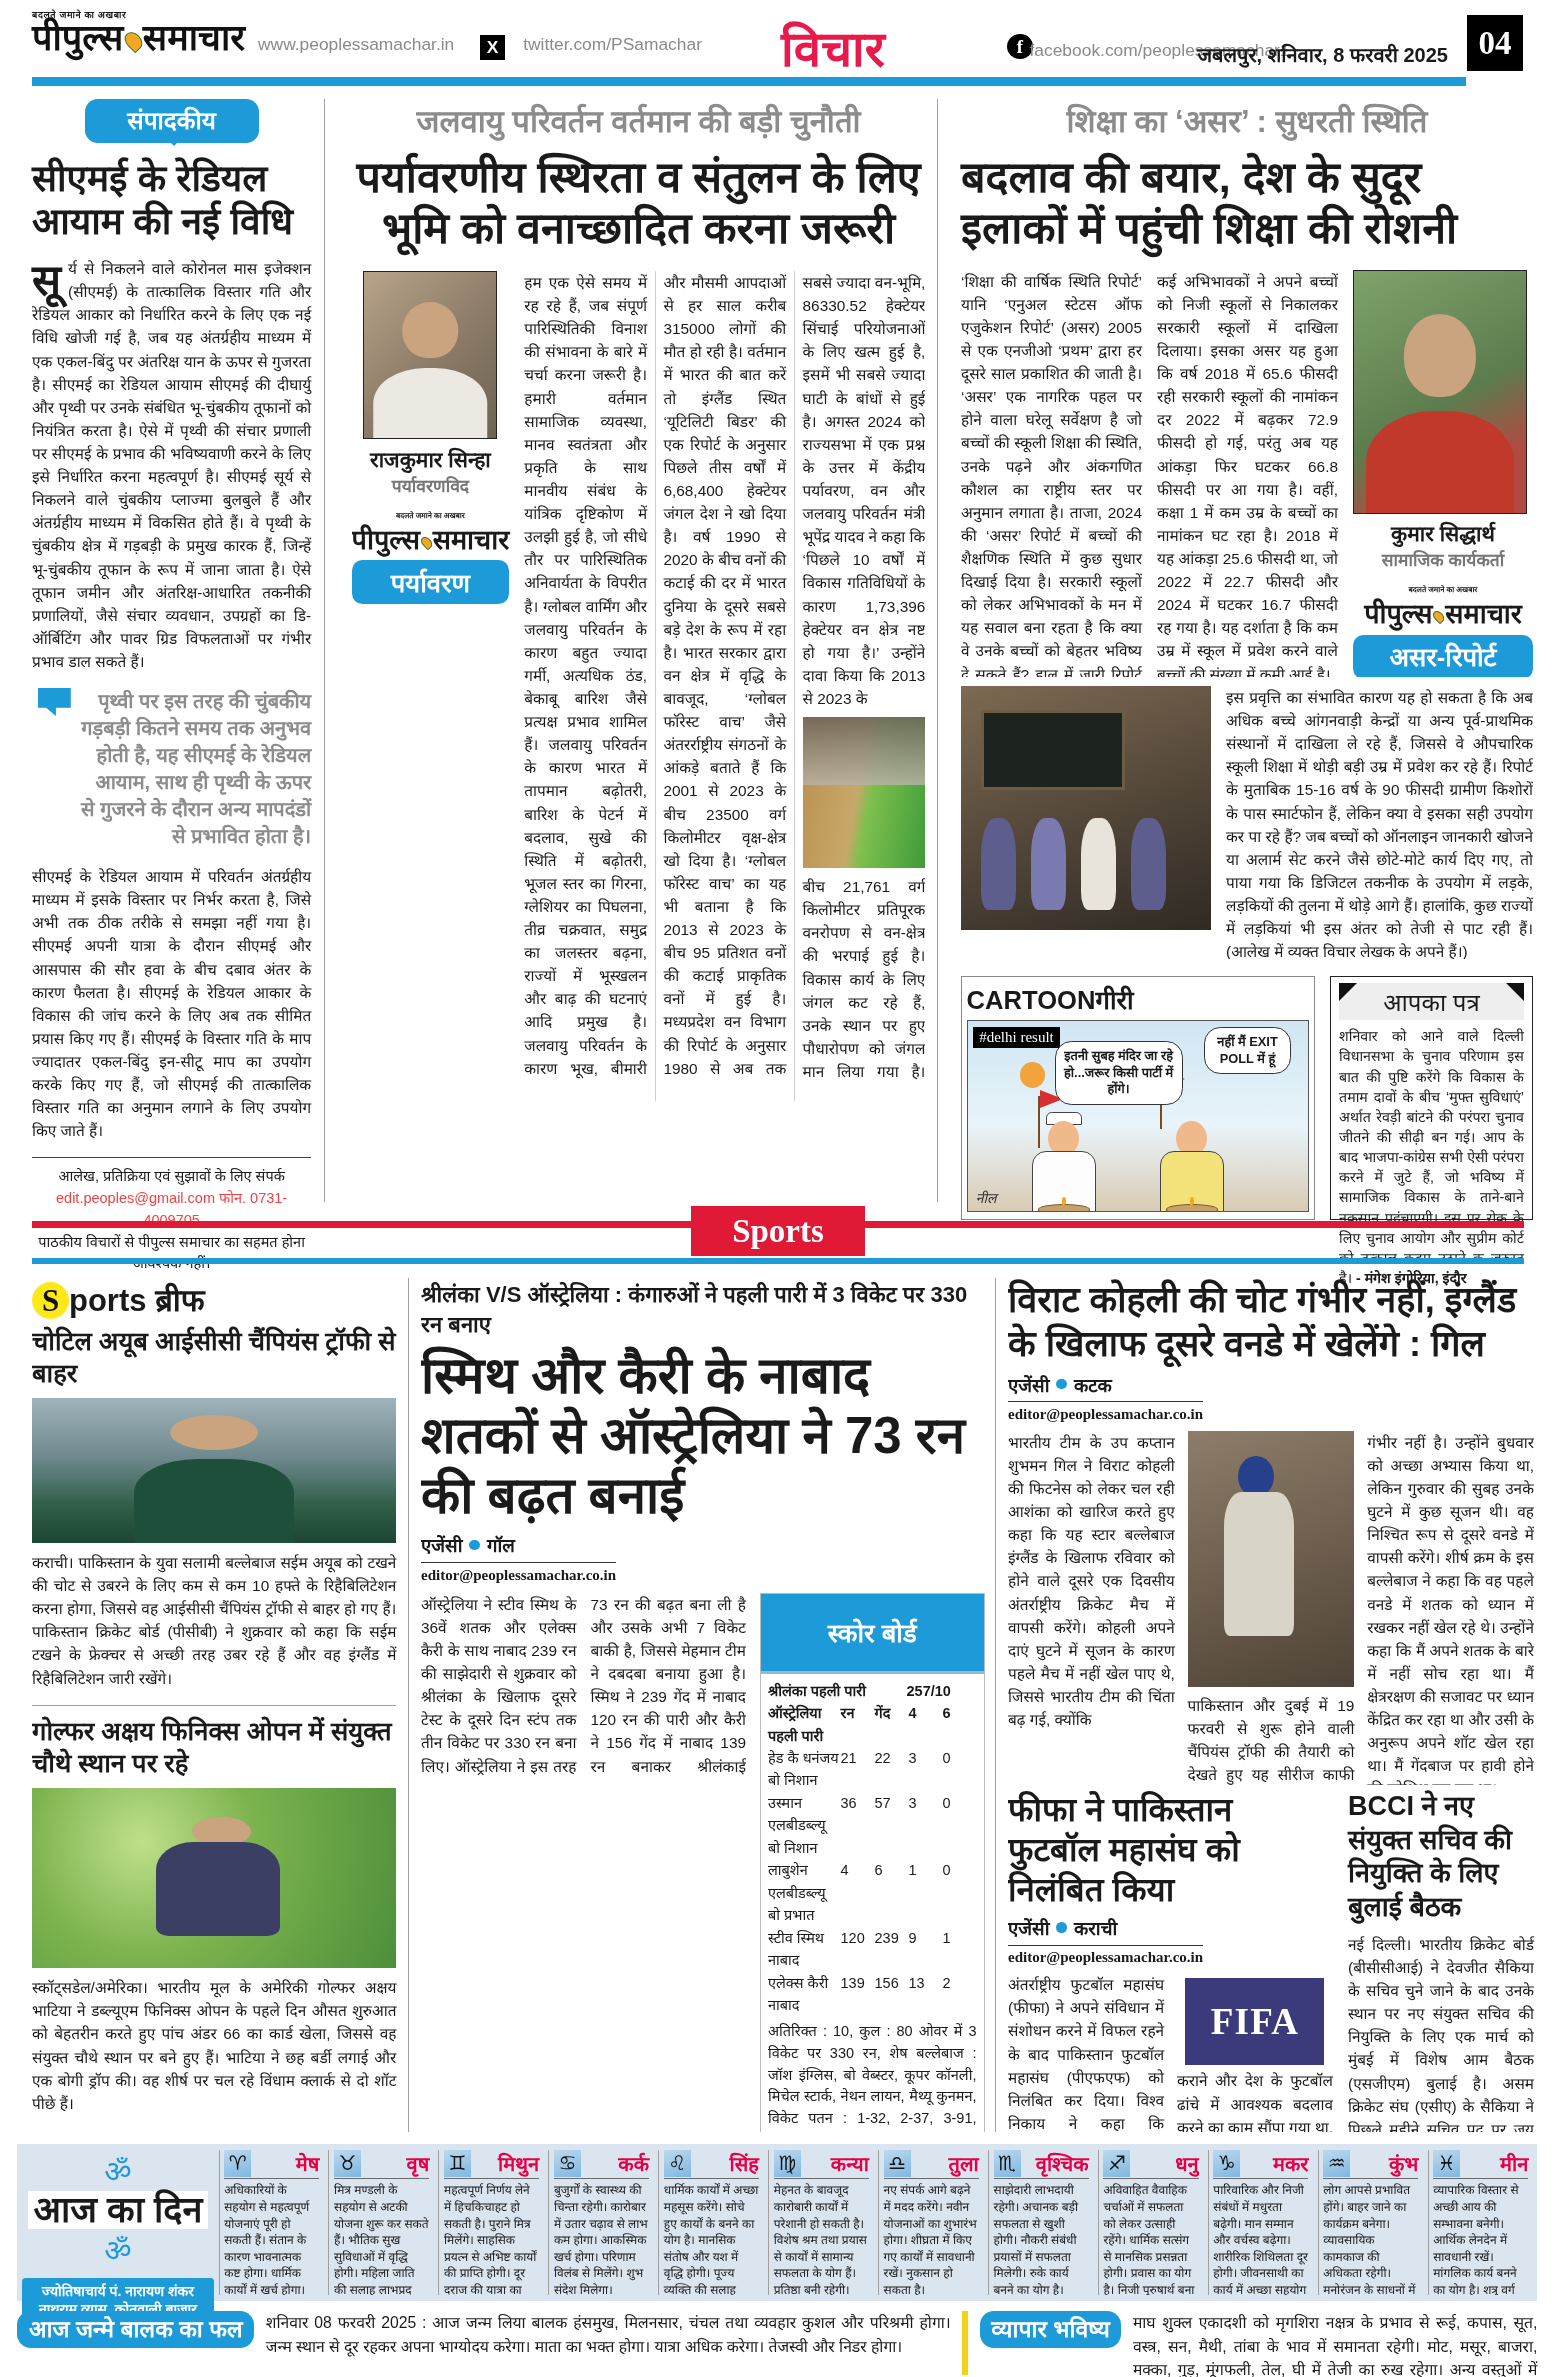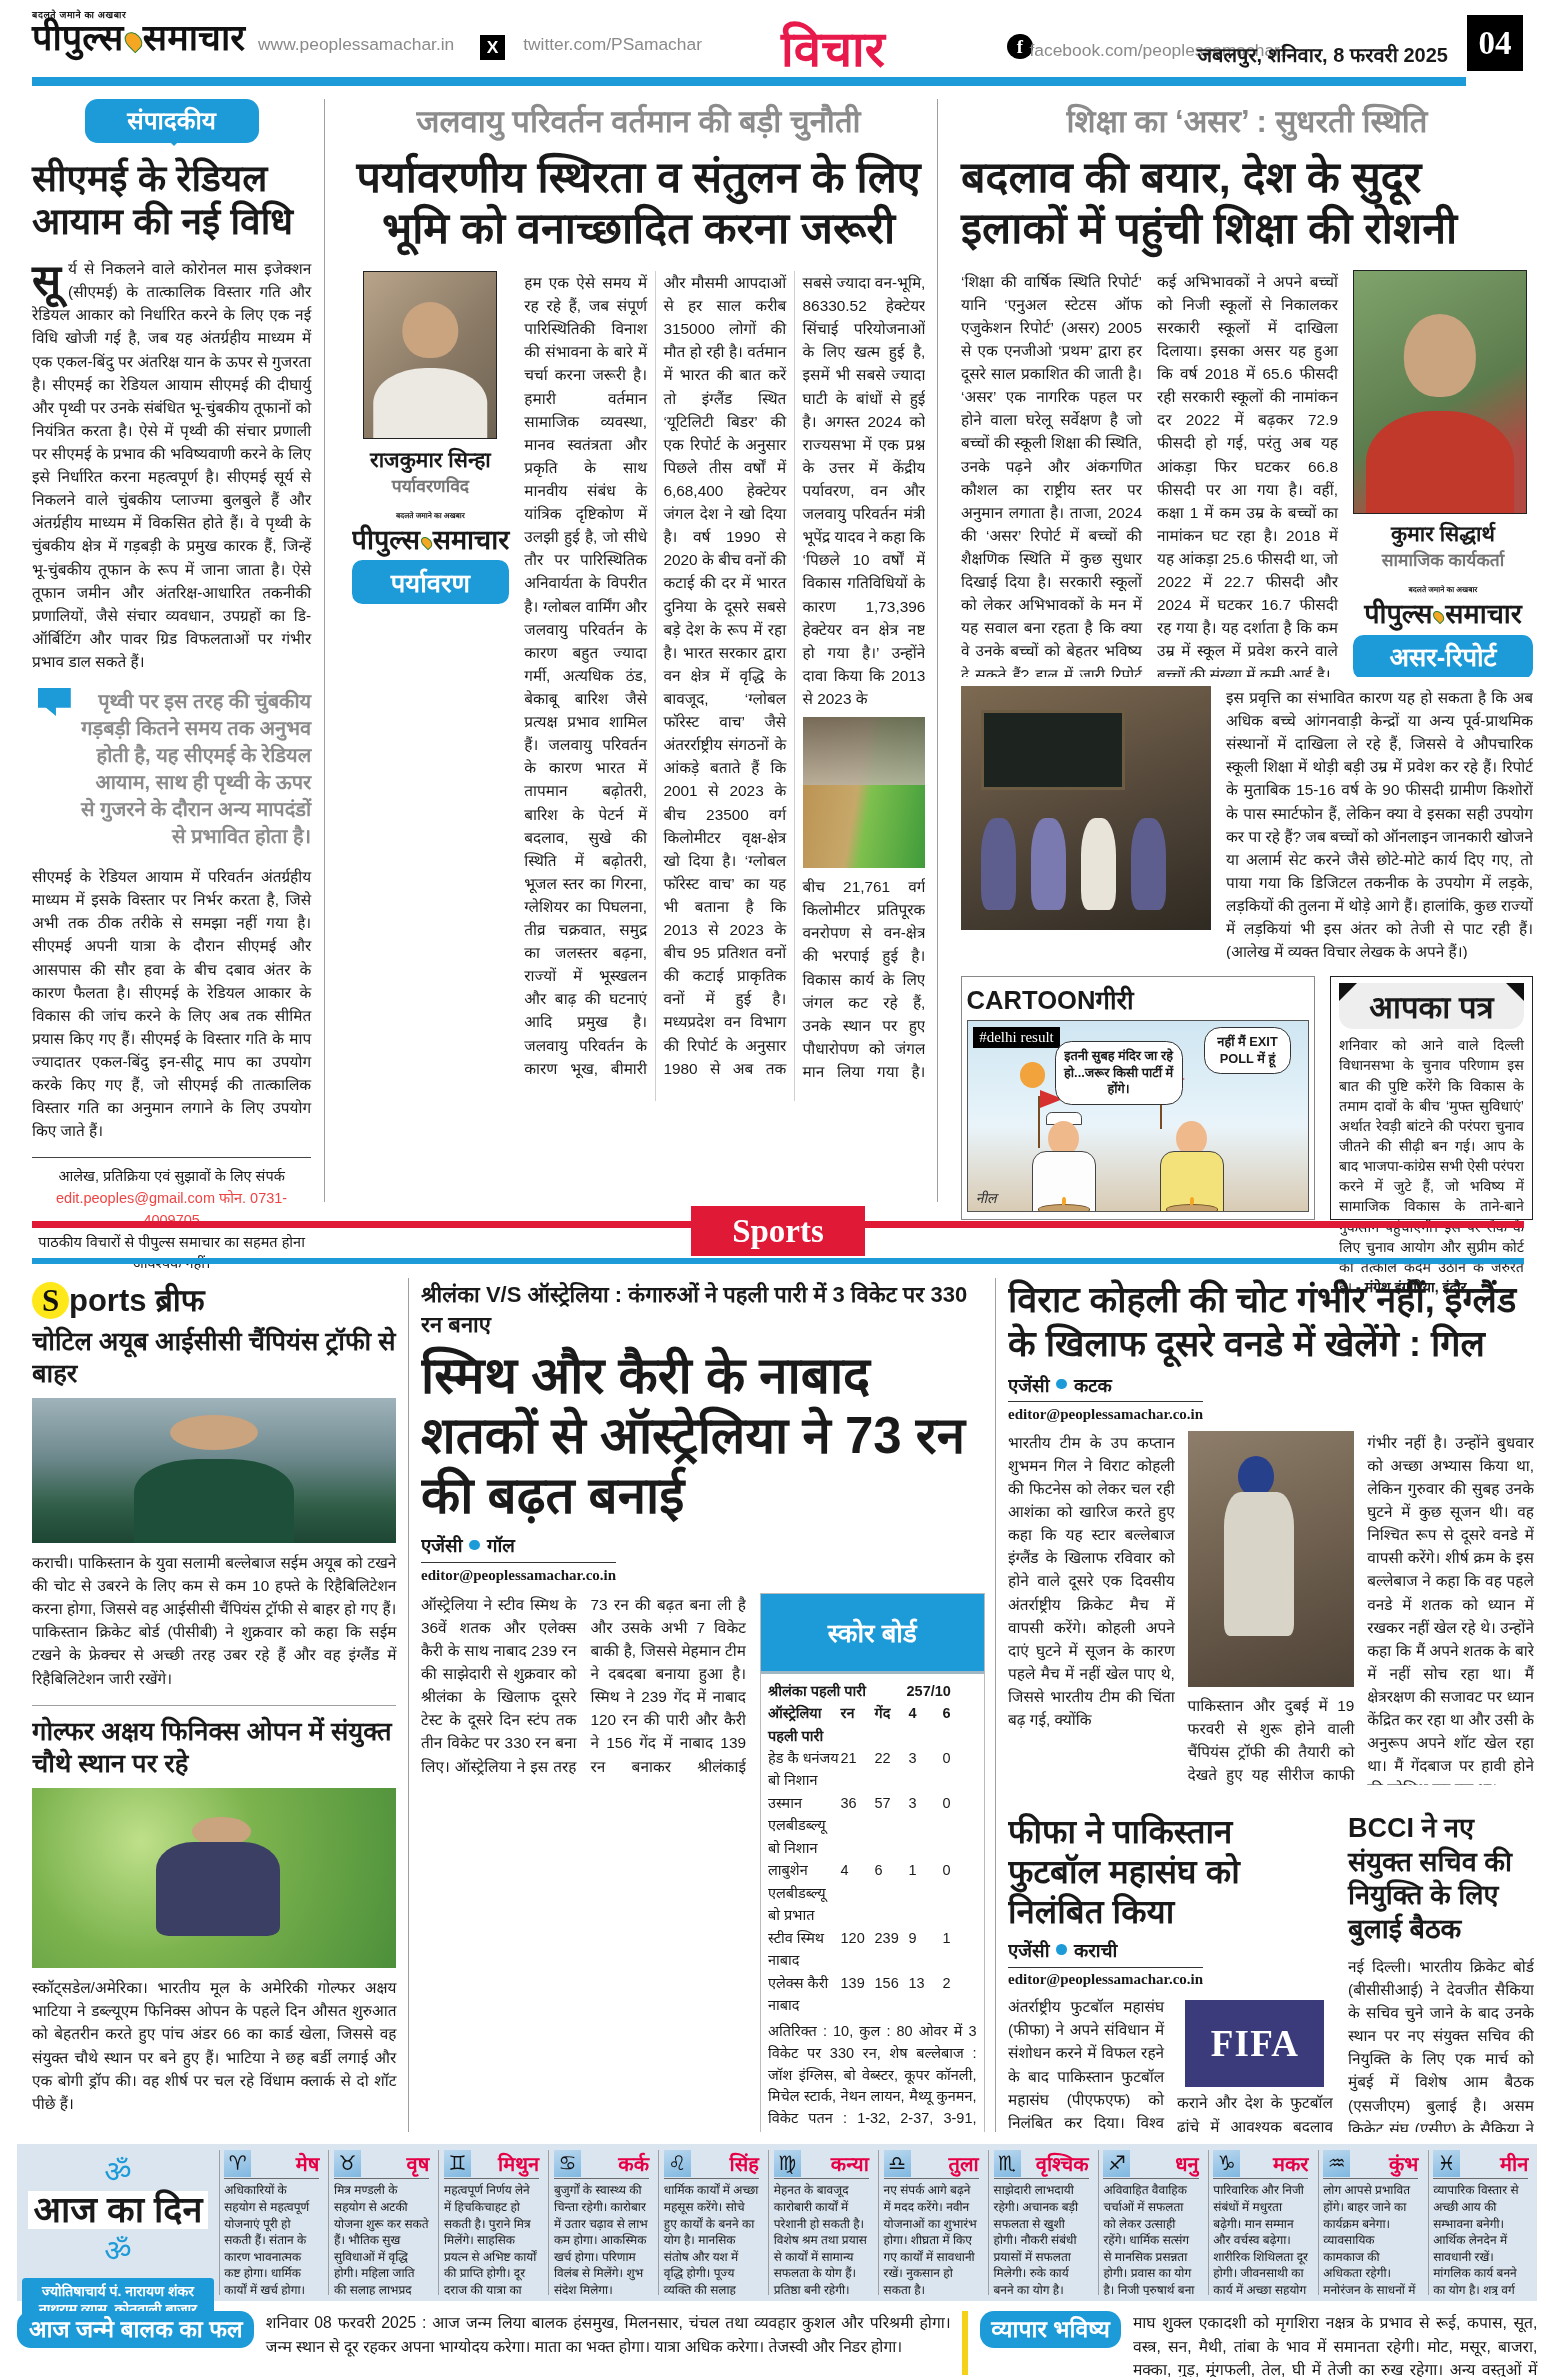--- a/index.html
+++ b/index.html
@@ -75,21 +75,21 @@
   .flag { position:absolute; width:0; height:0; border-top:9.3px solid transparent; border-bottom:9.3px solid transparent; border-left:23px solid #d63030; }
   .pole { position:absolute; width:2.3px; height:52px; background:#7a4a21; }
   .toon { position:absolute; bottom:-3.5px; }
   .toon .head { width:31px; height:35px; background:#f0b98c; border-radius:50%; margin:0 auto; }
   .toon .cap { width:36px; height:12.8px; background:#fff; border:1.2px solid #444; border-radius:5.8px 5.8px 0 0; margin:0 auto -3.5px; }
   .toon .bodyv { width:64px; height:70px; border-radius:14px 14px 4.6px 4.6px; margin:-4.6px auto 0; border:1.2px solid #444; }
   .toon .plate { width:52px; height:10.5px; background:#c8a16a; border:1.2px solid #6d4d25; border-radius:50%; margin:-17.4px auto 0; position:relative; }
   .toon .plate:after { content:""; position:absolute; left:23px; top:-8.1px; width:4.6px; height:8.1px; background:#f5a623; border-radius:50% 50% 50% 0; }
   #ct-sign { position:absolute; left:8.1px; bottom:4.6px; font-size:14px; color:#333; font-style:italic; }
   #letter-box { position:absolute; top:976px; left:1330px; width:203px; height:244px; border:1.7px solid #222; padding:5.8px 8.1px; }
-  #letter-title { font-size:31px; font-weight:700; text-align:center; background:#eee; padding:2.3px 0; position:relative;border-radius:14px; }
+  #letter-title { font-size:24px; font-weight:400; text-align:center; background:#eee; padding:2.3px 0; position:relative; }
   #letter-title:before,#letter-title:after { content:""; position:absolute; top:0; border:9.3px solid transparent; }
   #letter-title:before { left:0; border-left-color:#111; border-top-color:#111; }
   #letter-title:after { right:0; border-right-color:#111; border-top-color:#111; }
   #letter-body { font-size:14.2px; line-height:1.42; text-align:justify; margin-top:5.8px; }
   #letter-body .sig { font-weight:bold; }
 
   
   #sp-redline { position:absolute; top:1221px; left:32px; width:1492px; height:7px; background:#e01937; }
   #sp-blueline { position:absolute; top:1258px; left:32px; width:1492px; height:5.8px; background:#1d9bd8; }
   #sp-banner { position:absolute; top:1206px; left:691px; width:174px; height:50px; background:#e01937; color:#fff; font-size:33px; font-weight:800; text-align:center; line-height:50px; font-family:"Liberation Serif",serif; }
@@ -123,21 +123,21 @@
   .sb-row.hd { font-weight:800; }
   #sb-extras { margin-top:4.6px; line-height:1.5; text-align:justify; }
 
   #sp-right { position:absolute; top:1278px; left:1008px; width:526px; height:854px; overflow:hidden; }
   #ko-head { font-size:36px; font-weight:800; line-height:1.22; }
   #ko-grid { display:flex; gap:12.8px; margin-top:8.1px; height:354px; overflow:hidden; }
   #ko-grid .t { flex:1; }
   #ko-photo { flex:0 0 174px; height:256px; background:linear-gradient(160deg,#8d7d6a,#6e5f4e 50%,#4e4338); position:relative; }
   #ko-photo:before { content:""; position:absolute; left:30%; top:10%; width:22%; height:16%; background:#27408b; border-radius:50%; }
   #ko-photo:after { content:""; position:absolute; left:22%; top:24%; width:42%; height:56%; background:#d9d4c8; border-radius:24% 24% 8% 8%; }
-  #ff-row { display:flex; gap:15px; margin-top:27px; }
+  #ff-row { display:flex; gap:15px; margin-top:5px; }
   #ff-left { flex:0 0 325px; }
   #ff-head { font-size:33px; font-weight:800; line-height:1.22; }
   #ff-grid { display:flex; gap:12.8px; margin-top:7px; height:250px; overflow:hidden; }
   #ff-grid .t { flex:1; }
   #fifa-logo { width:139px; height:87px; background:#3b3a7a; color:#fff; display:flex; align-items:center; justify-content:center; font-size:37px; font-weight:800; letter-spacing:1.2px; margin:4.6px auto; font-family:"Liberation Serif",serif; }
   #bcci { flex:1; }
   #bcci-head { font-size:27px; font-weight:800; line-height:1.25; }
   #bcci-body { font-size:15.4px; line-height:1.5; text-align:justify; margin-top:8.1px; height:325px; overflow:hidden; }
 
   

